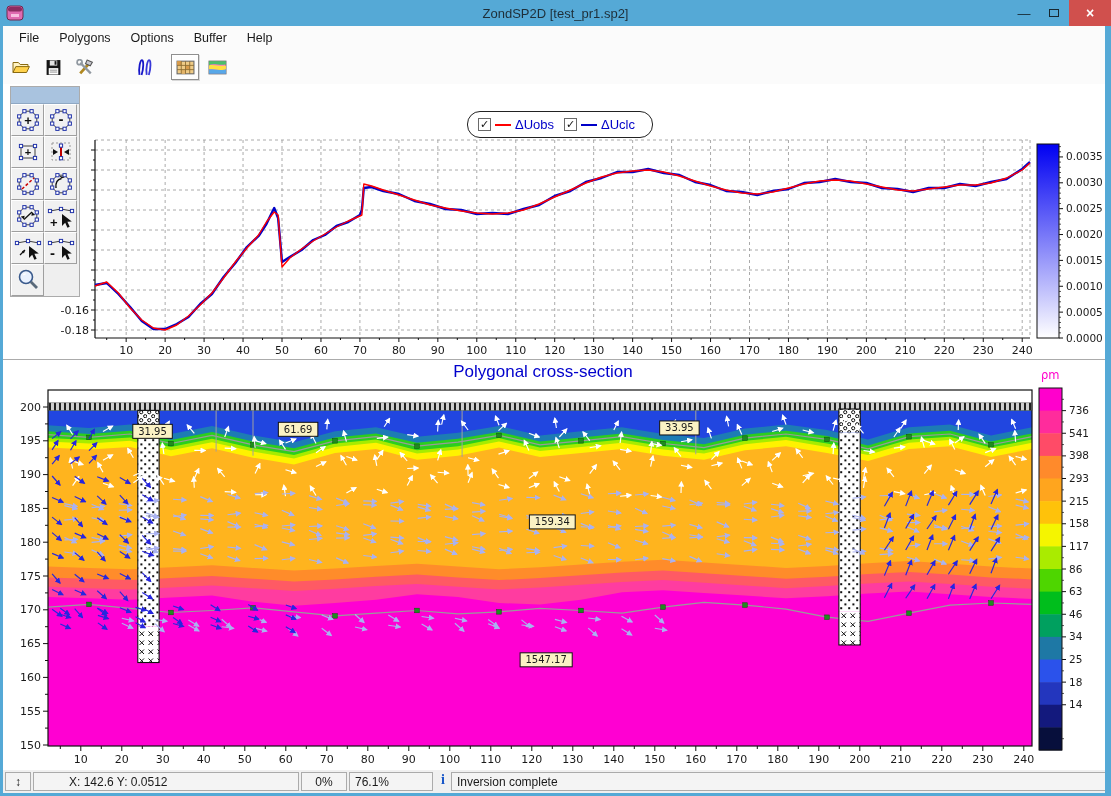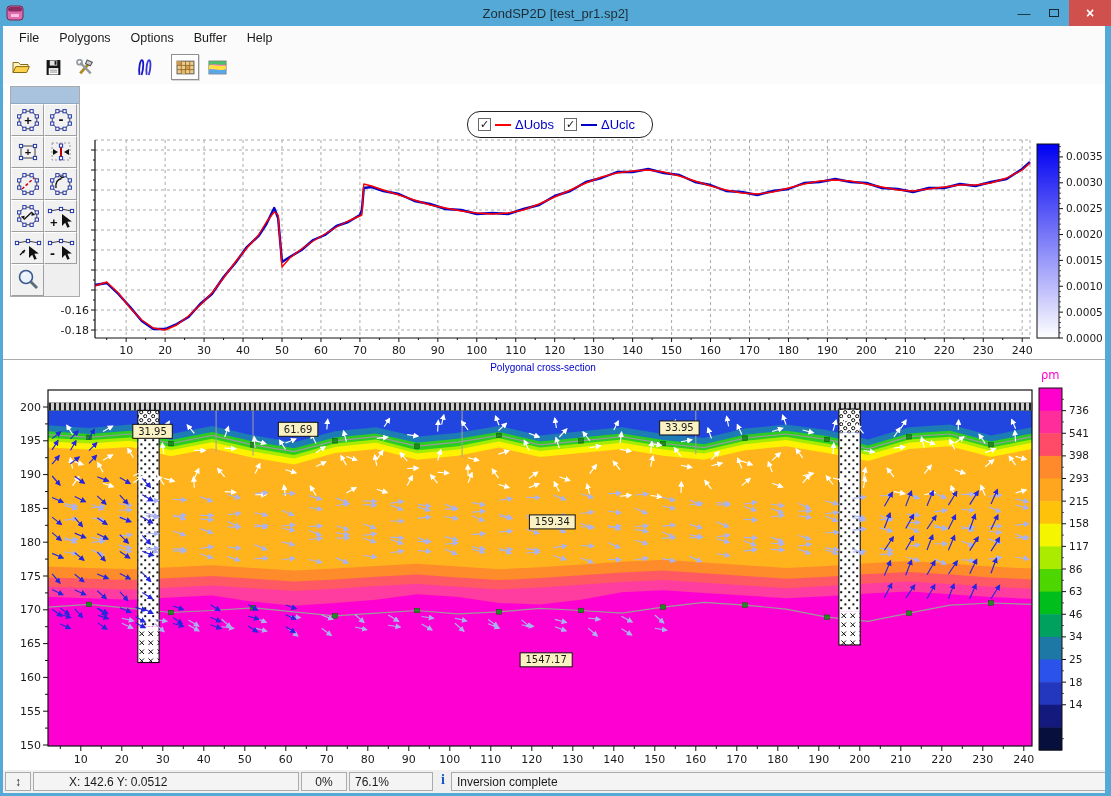--- a/index.html
+++ b/index.html
@@ -25,21 +25,21 @@
   .palette{position:absolute;left:7px;top:60px;width:70px;background:#EFEFEF;border:1px solid #ABABAB;z-index:4;}
   .palette-header{height:17px;background:#A9C3DF;border-bottom:1px solid #8FA8C4;}
   .palette-grid{display:flex;flex-wrap:wrap;}
   .pbtn{width:33px;height:32px;background:#F1F1F1;border:1px solid #9F9F9F;border-top-color:#FFFFFF;border-left-color:#FFFFFF;display:flex;align-items:center;justify-content:center;}
   .pbtn svg{display:block;}
   .legend{position:absolute;left:464px;top:85px;height:27px;border:1.5px solid #222;border-radius:13px;background:#fff;display:flex;align-items:center;padding:0 10px;z-index:3;}
   .lg-cb{width:13px;height:13px;border:1px solid #6a6a6a;background:#fff;font-size:11px;line-height:11px;text-align:center;color:#111;margin-right:4px;}
   .lg-line{width:16px;height:2px;margin-right:4px;}
   .lg-lbl{font-size:13px;color:#0000C8;margin-right:10px;}
   .legend .lg-lbl:last-child{margin-right:7px;}
-  .section-title{position:absolute;top:336px;left:0;width:1040px;text-align:center;font-size:10px;color:#0000CC;z-index:2;padding-left:40px;}
+  .section-title{position:absolute;top:336px;left:0;width:1040px;text-align:center;font-size:17px;color:#0000CC;z-index:2;padding-left:40px;}
   svg{position:absolute;}
   #topChart{left:57px;top:70px;}
   #topColorbar{left:1030px;top:110px;}
   #sectionChart{left:0px;top:352px;}
   #sectionColorbar{left:1032px;top:340px;}
   .statusbar{position:absolute;left:0;top:744px;width:1105px;height:23px;background:#F0F0F0;display:flex;align-items:stretch;gap:2px;padding:2px 2px 2px 2px;font-size:12px;color:#1a1a1a;}
   .sb-cell{border:1px solid #ABABAB;background:#F4F4F4;display:flex;align-items:center;padding:0 5px;white-space:nowrap;overflow:hidden;}
   .sb-nav{flex:0 0 26px;justify-content:center;padding:0;}
   .sb-coords{flex:0 0 266px;padding-left:35px;}
   .sb-p1{flex:0 0 46px;justify-content:center;}

